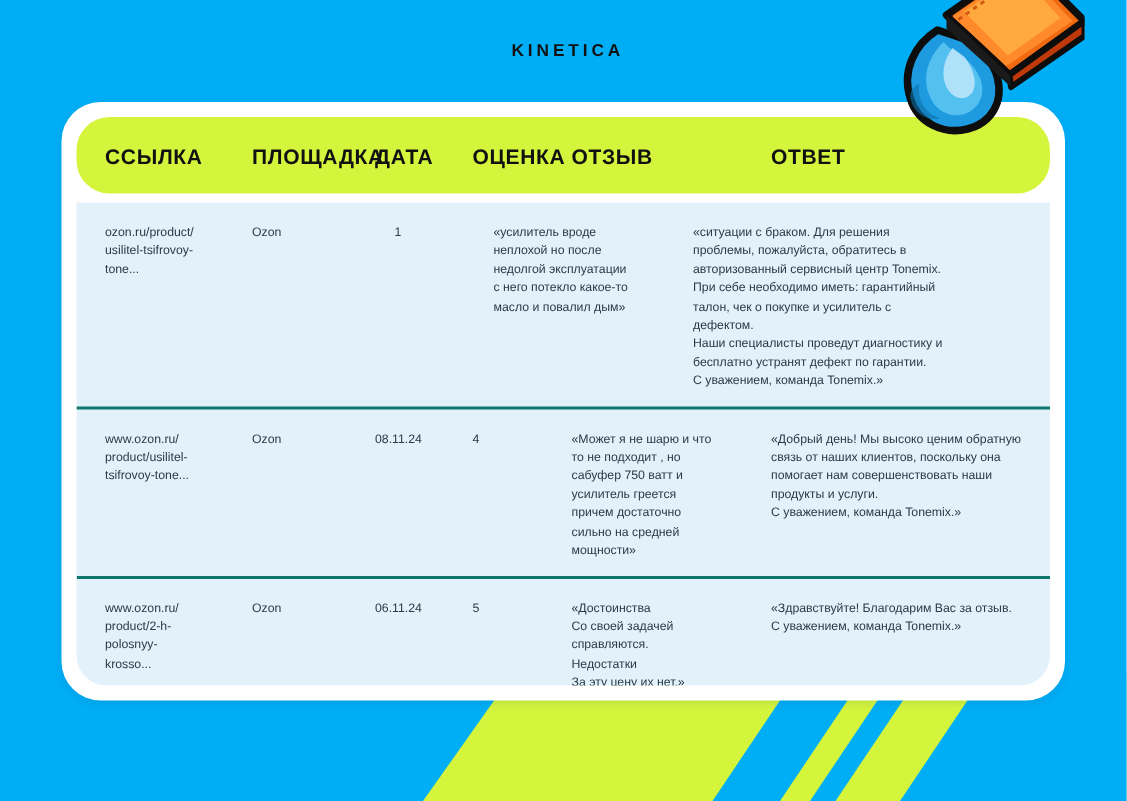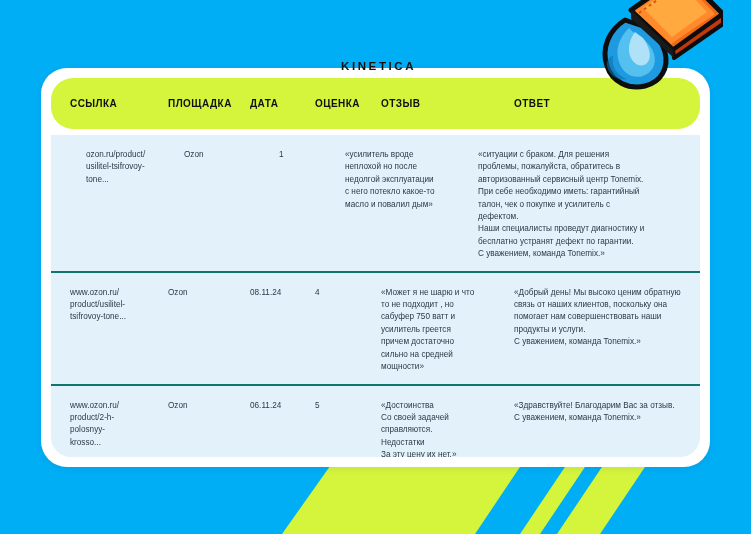--- a/index.html
+++ b/index.html
@@ -71,36 +71,35 @@
 
   .row {
     display: flex;
     box-sizing: border-box;
     padding: 14px 0 10px 0;
     border-top: 2px solid #0f766e;
     position: relative;
   }
   .row:first-child {
     border-top: none;
-    padding-left: 16px;
   }
   .row-1 { flex: 0 0 118px; }
   .row-2 { flex: 0 0 105px; }
   .row-3 { flex: 1 1 auto; border-radius: 0 0 20px 20px; }
 
   
   .c-link   { width: 117px; padding-left: 19px; box-sizing: border-box; }
   .c-plat   { width: 82px; }
   .c-date   { width: 52px; }
   .c-score  { width: 66px; margin-left: 13px; }
   .c-review { width: 130px; padding-right: 8px; box-sizing: border-box; }
   .c-answer { flex: 1 1 auto; padding-left: 3px; box-sizing: border-box; }
 
   .th {
-    font-size: 10px;
+    font-size: 14px;
     font-weight: bold;
     color: #111111;
     letter-spacing: 0.45px;
     text-transform: uppercase;
     white-space: nowrap;
   }
   .th.c-link { padding-left: 19px; }
 
   .cell {
     font-size: 8.2px;
@@ -116,21 +115,21 @@
     left: 0;
     bottom: 0;
     width: 751px;
     height: 82px;
     overflow: hidden;
     z-index: 2;
   }
   .brand {
     position: absolute;
     left: 341px;
-    top: 60px;
+    top: 28px;
     font-size: 11.5px;
     font-weight: bold;
     letter-spacing: 2.6px;
     color: #111111;
     z-index: 3;
   }
 </style>
 </head>
 <body>
 

